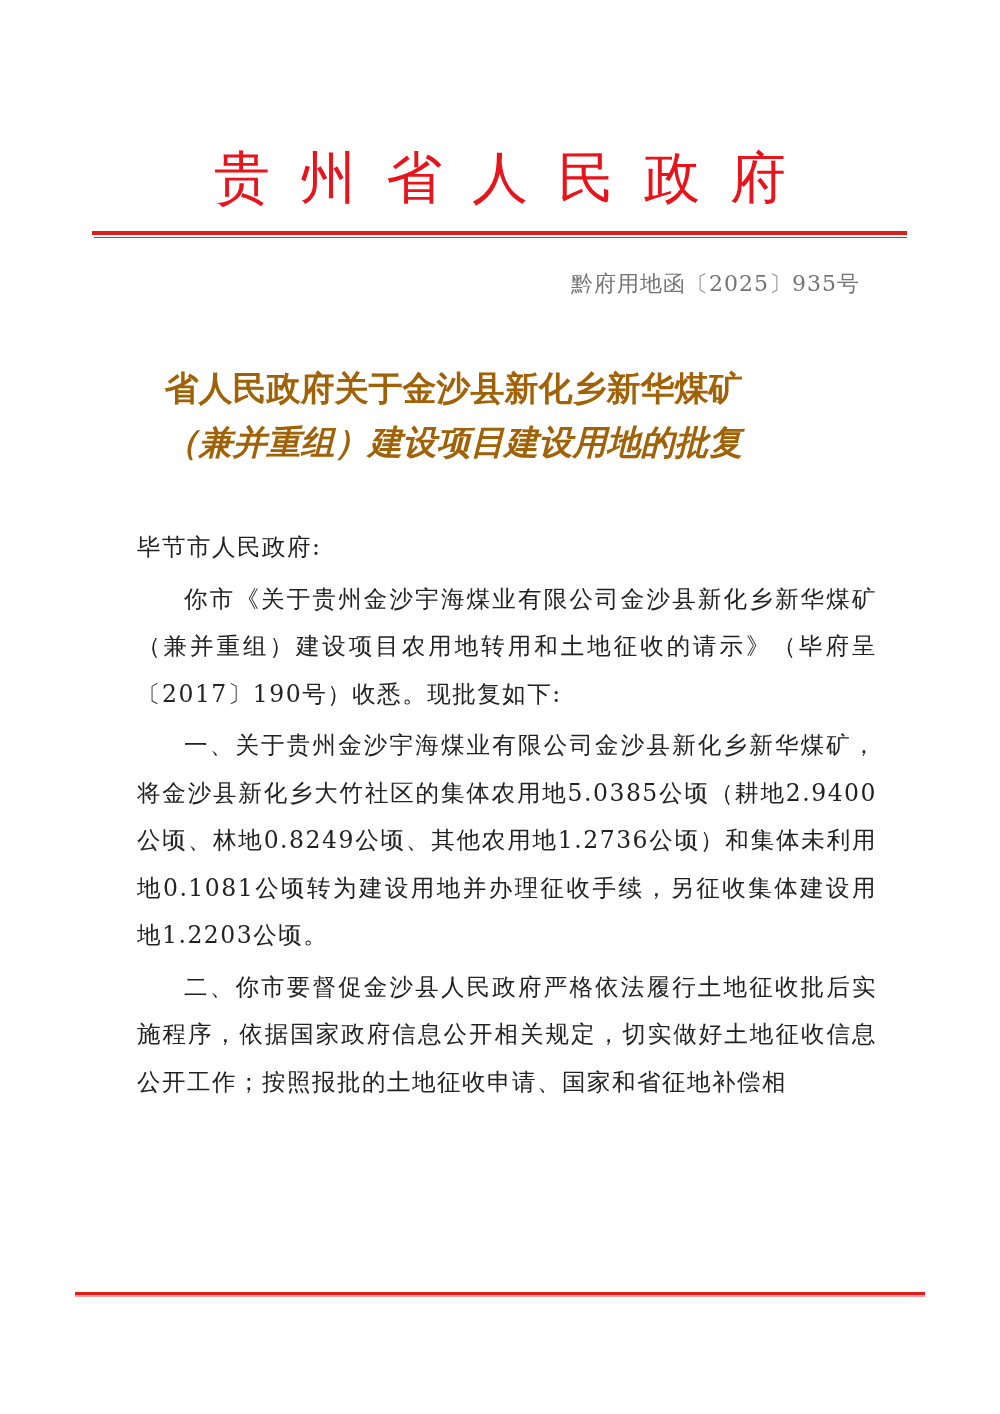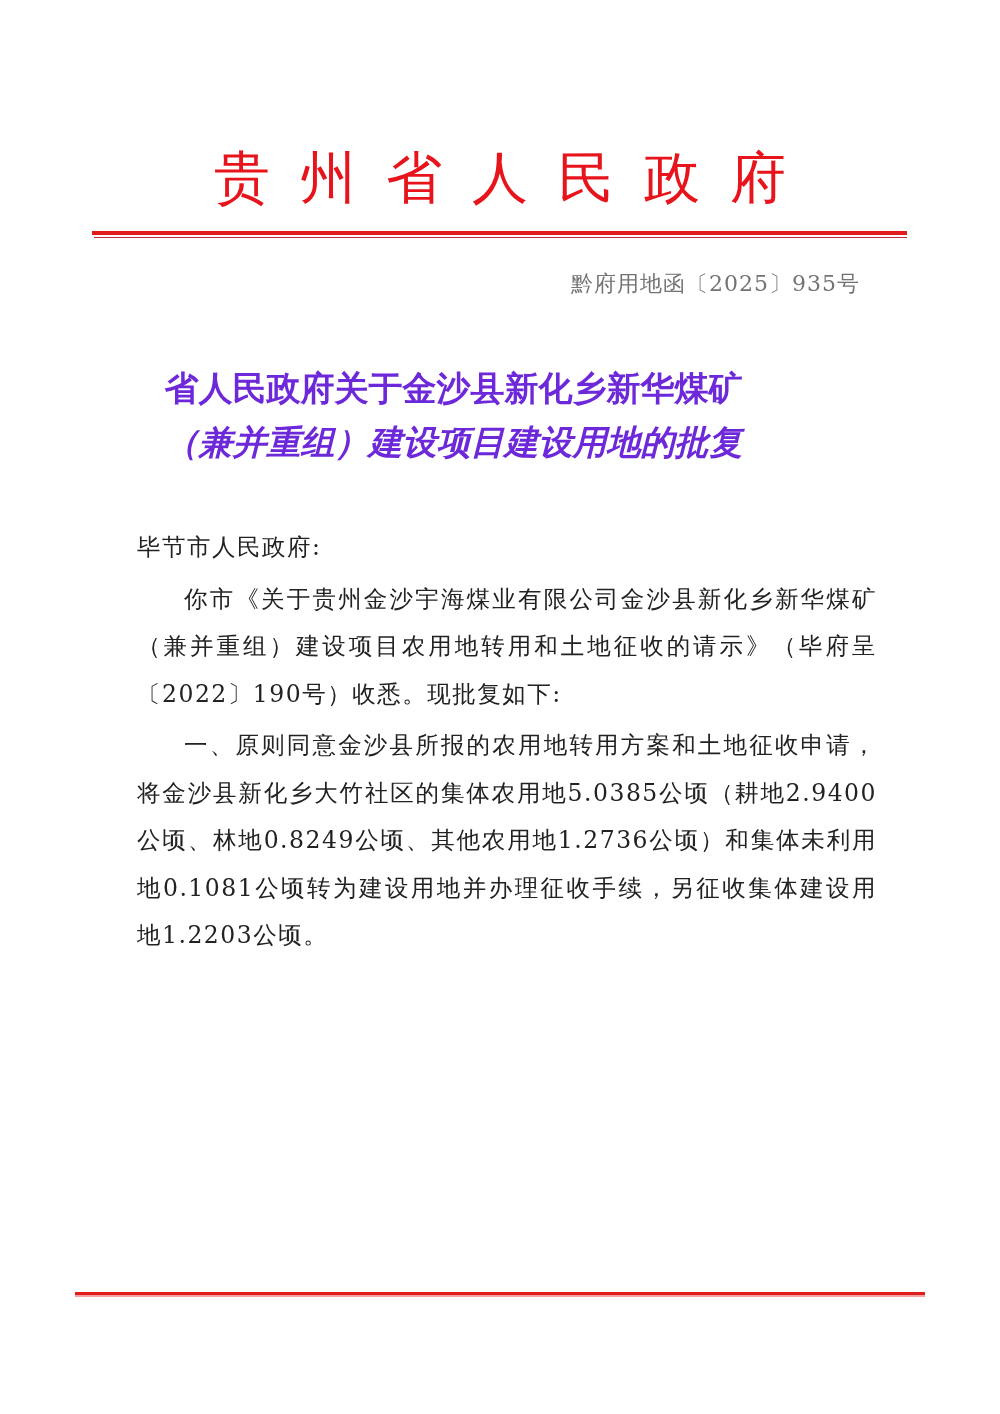--- a/index.html
+++ b/index.html
@@ -56,21 +56,21 @@
       letter-spacing: 1px;
     }
     .title {
       position: absolute;
       left: 0;
       width: 907px;
       text-align: center;
       font-family: "DejaVu Sans", "Liberation Sans", sans-serif;
       font-weight: bold;
       font-size: 34px;
-      color: #6d28d9;
+      color: #a16207;
       letter-spacing: 0px;
     }
     .title.l1 { top: 366px; line-height: 44px; }
     .title.l2 { top: 420px; line-height: 44px; font-style: italic; }
     .body {
       position: absolute;
       left: 133px;
       top: 520px;
       width: 748px;
       font-size: 23.5px;
@@ -109,18 +109,19 @@
 <div class="rule-thick"></div>
 <div class="rule-thin"></div>
 
 <div class="doc-number">黔府用地函〔2025〕935号</div>
 
 <div class="title l1">省人民政府关于金沙县新化乡新华煤矿</div>
 <div class="title l2">（兼并重组）建设项目建设用地的批复</div>
 
 <div class="body">
   <p>毕节市人民政府:</p>
-  <p class="indent">你市《关于贵州金沙宇海煤业有限公司金沙县新化乡新华煤矿（兼并重组）建设项目农用地转用和土地征收的请示》（毕府呈〔2022〕190号）收悉。现批复如下:</p>
-  <p class="indent">一、原则同意金沙县所报的农用地转用方案和土地征收申请，将金沙县新化乡大竹社区的集体农用地5.0385公顷（耕地2.9400公顷、林地0.8249公顷、其他农用地1.2736公顷）和集体未利用地0.1081公顷转为建设用地并办理征收手续，另征收集体建设用地1.2203公顷。</p>
+  <p class="indent">你市《关于贵州金沙宇海煤业有限公司金沙县新化乡新华煤矿（兼并重组）建设项目农用地转用和土地征收的请示》（毕府呈〔2017〕190号）收悉。现批复如下:</p>
+  <p class="indent">一、关于贵州金沙宇海煤业有限公司金沙县新化乡新华煤矿，将金沙县新化乡大竹社区的集体农用地5.0385公顷（耕地2.9400公顷、林地0.8249公顷、其他农用地1.2736公顷）和集体未利用地0.1081公顷转为建设用地并办理征收手续，另征收集体建设用地1.2203公顷。</p>
+  <p class="indent">二、你市要督促金沙县人民政府严格依法履行土地征收批后实施程序，依据国家政府信息公开相关规定，切实做好土地征收信息公开工作；按照报批的土地征收申请、国家和省征地补偿相</p>
 </div>
 
 <div class="footer-rule-a"></div>
 <div class="footer-rule-b"></div>
 
 </body></html>

